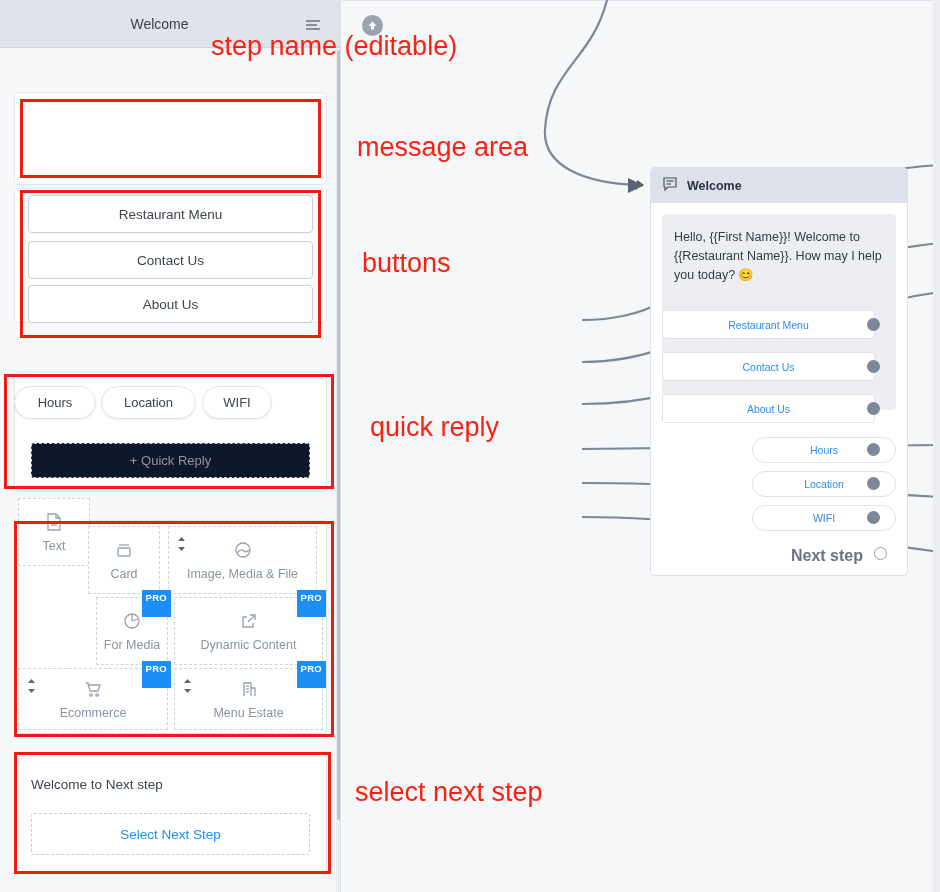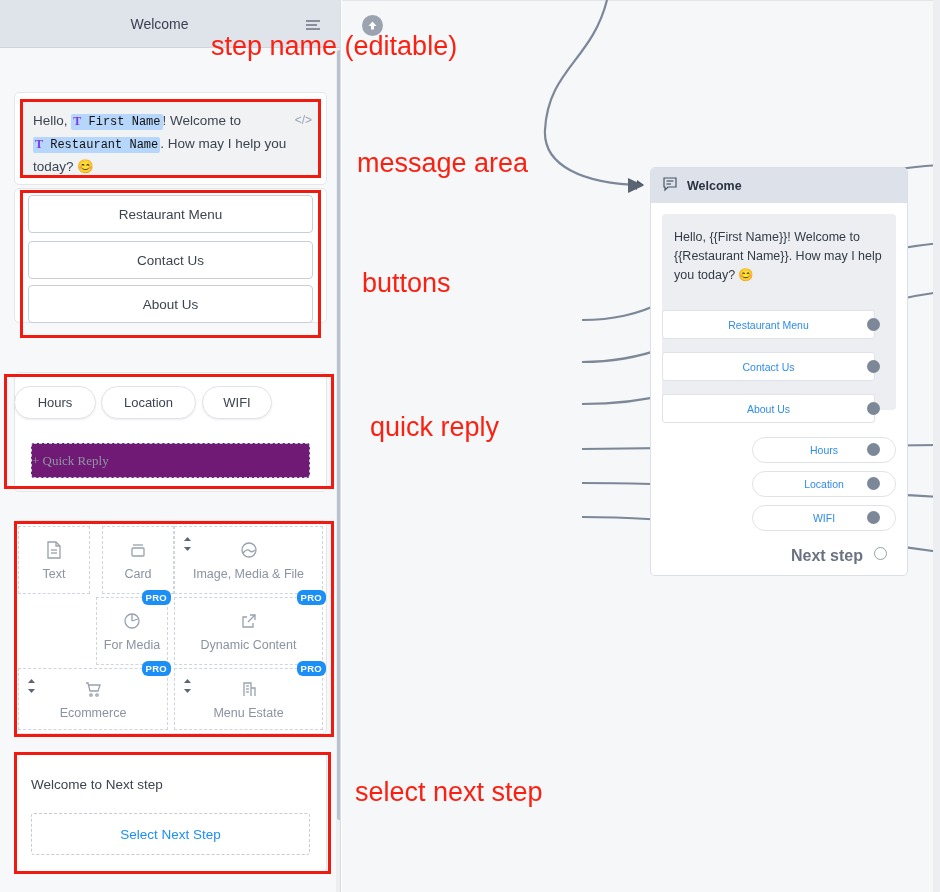--- a/index.html
+++ b/index.html
@@ -73,37 +73,37 @@
   #qr-card { top: 372px; height: 120px; }
   .qr-chip {
     position: absolute; top: 386px; height: 33px;
     border: 1px solid #dfe3e9; border-radius: 17px; background: #fff;
     display: flex; align-items: center; justify-content: center;
     font-size: 13px; color: #3c4450;
     box-shadow: 0 1px 2px rgba(20,30,60,.08);
   }
   #qr-add {
     position: absolute; left: 31px; top: 443px; width: 279px; height: 35px;
-    border: 1px dashed #c9ced8; border-radius: 3px; background: #701a75;
-    display: flex; align-items: center; justify-content: flex-start;
-    font-size: 13px; color: #8e96a3; font-family: Liberation Serif, serif;
+    border: 1px dashed #c9ced8; border-radius: 3px; background: #0f172a;
+    display: flex; align-items: center; justify-content: center;
+    font-size: 13px; color: #8e96a3;
   }
 
   
   #mt-card { top: 520px; height: 214px; }
   .mt-cell {
     position: absolute; border: 1px dashed #cfd5de; background: #fff;
     display: flex; flex-direction: column; align-items: center; justify-content: center;
     font-size: 12.5px; color: #8a93a1;
   }
   .mt-cell .mt-ico { color: #98a1ae; margin-bottom: 4px; }
   .pro-badge {
     position: absolute; top: -8px; right: -4px;
     background: #1b8ff5; color: #fff; font-size: 9.5px; font-weight: bold;
-    padding: 2px 4px 2px 4px; border-radius: 6px; letter-spacing: .3px;
+    padding: 2px 4px 14px 4px; border-radius: 0; letter-spacing: .3px;
   }
   .sort-handle { position: absolute; left: 8px; top: 10px; color: #5d6673; font-size: 12px; }
 
   
   #ns-card { top: 752px; height: 122px; }
   #ns-title {
     position: absolute; left: 31px; top: 777px;
     font-size: 13.5px; color: #3c4450;
   }
   #ns-select {
@@ -206,27 +206,20 @@
 
     <div id="header-menu-icon">
       <svg width="18" height="16" viewBox="0 0 18 16" fill="none" stroke="#6b7280" stroke-width="1.5">
         <line x1="2" y1="4" x2="16" y2="4"></line>
         <line x1="2" y1="8" x2="13" y2="8"></line>
         <line x1="2" y1="12" x2="16" y2="12"></line>
       </svg>
     </div>
 
     <div class="card" id="message-card"></div>
-    <div id="message-bubble">
-      <span>Hello,</span>
-      <span class="mtag"><span class="tglyph">T</span> <span>First Name</span></span><span>! Welcome to</span>
-      <span class="mtag"><span class="tglyph">T</span> <span>Restaurant Name</span></span><span>. How may I help you today?</span>
-      <span>😊</span>
-      <span id="code-icon">&lt;/&gt;</span>
-    </div>
     <div class="redbox" style="left:20px; top:99px; width:301px; height:79px;"></div>
 
     <div class="card" id="buttons-card"></div>
     <div class="msg-button" style="top:195px;">
       <span>Restaurant Menu</span>
     </div>
     <div class="msg-button" style="top:241px;">
       <span>Contact Us</span>
     </div>
     <div class="msg-button" style="top:285px;">
@@ -244,41 +237,41 @@
     <div class="qr-chip" style="left:202px; width:70px;">
       <span>WIFI</span>
     </div>
     <div id="qr-add">
       <span>+ Quick Reply</span>
     </div>
     <div class="redbox" style="left:4px; top:374px; width:330px; height:115px;"></div>
 
     <div class="card" id="mt-card"></div>
 
-    <div class="mt-cell" style="left:18px; top:526px; width:72px; height:68px;">
+    <div class="mt-cell" style="left:18px; top:498px; width:72px; height:68px;">
       <span class="mt-ico">
         <svg width="20" height="20" viewBox="0 0 20 20" fill="none" stroke="#98a1ae" stroke-width="1.3">
           <path d="M4 2h8l4 4v12H4z"></path>
             <path d="M12 2v4h4"></path>
           <line x1="7" y1="10" x2="13" y2="10"></line>
             <line x1="7" y1="13" x2="13" y2="13"></line>
         </svg>
       </span>
       <span>Text</span>
     </div>
-    <div class="mt-cell" style="left:102px; top:526px; width:72px; height:68px;align-items:center;">
+    <div class="mt-cell" style="left:88px; top:526px; width:72px; height:68px;align-items:center;">
       <span class="mt-ico">
         <svg width="20" height="20" viewBox="0 0 20 20" fill="none" stroke="#98a1ae" stroke-width="1.3">
           <rect x="4" y="8" width="12" height="8" rx="1"></rect>
             <line x1="5" y1="5" x2="15" y2="5"></line>
         </svg>
       </span>
       <span>Card</span>
     </div>
-    <div class="mt-cell" style="left:174px; top:526px; width:149px; height:68px;">
+    <div class="mt-cell" style="left:168px; top:526px; width:149px; height:68px;">
       <span class="sort-handle">
         <svg width="9" height="14" viewBox="0 0 9 14" fill="#5d6673">
             <path d="M4.5 0 L8 4 H1 Z"></path>
             <path d="M4.5 14 L8 10 H1 Z"></path>
           </svg>
       </span>
       <span class="mt-ico">
         <svg width="20" height="20" viewBox="0 0 20 20" fill="none" stroke="#98a1ae" stroke-width="1.3">
           <circle cx="10" cy="10" r="7"></circle>
             <path d="M4 13 Q8 8 11 11 Q13 13 16 10"></path>
@@ -429,18 +422,18 @@
       <div class="port" style="left:216px; top:343px;"></div>
 
       <div id="flow-next-label">Next step</div>
       <div id="flow-next-port"></div>
     </div>
 
     <div id="canvas-right-scroll"></div>
   </div>
 
   <div class="annot" style="left:211px; top:31px;">step name (editable)</div>
-  <div class="annot" style="left:357px; top:148px;">message area</div>
-  <div class="annot" style="left:362px; top:248px;margin-top:20px;">buttons</div>
+  <div class="annot" style="left:357px; top:132px;">message area</div>
+  <div class="annot" style="left:362px; top:248px;">buttons</div>
   <div class="annot" style="left:370px; top:412px;">quick reply</div>
   <div class="annot" style="left:355px; top:777px;">select next step</div>
 
 </div>
 
 </body></html>

